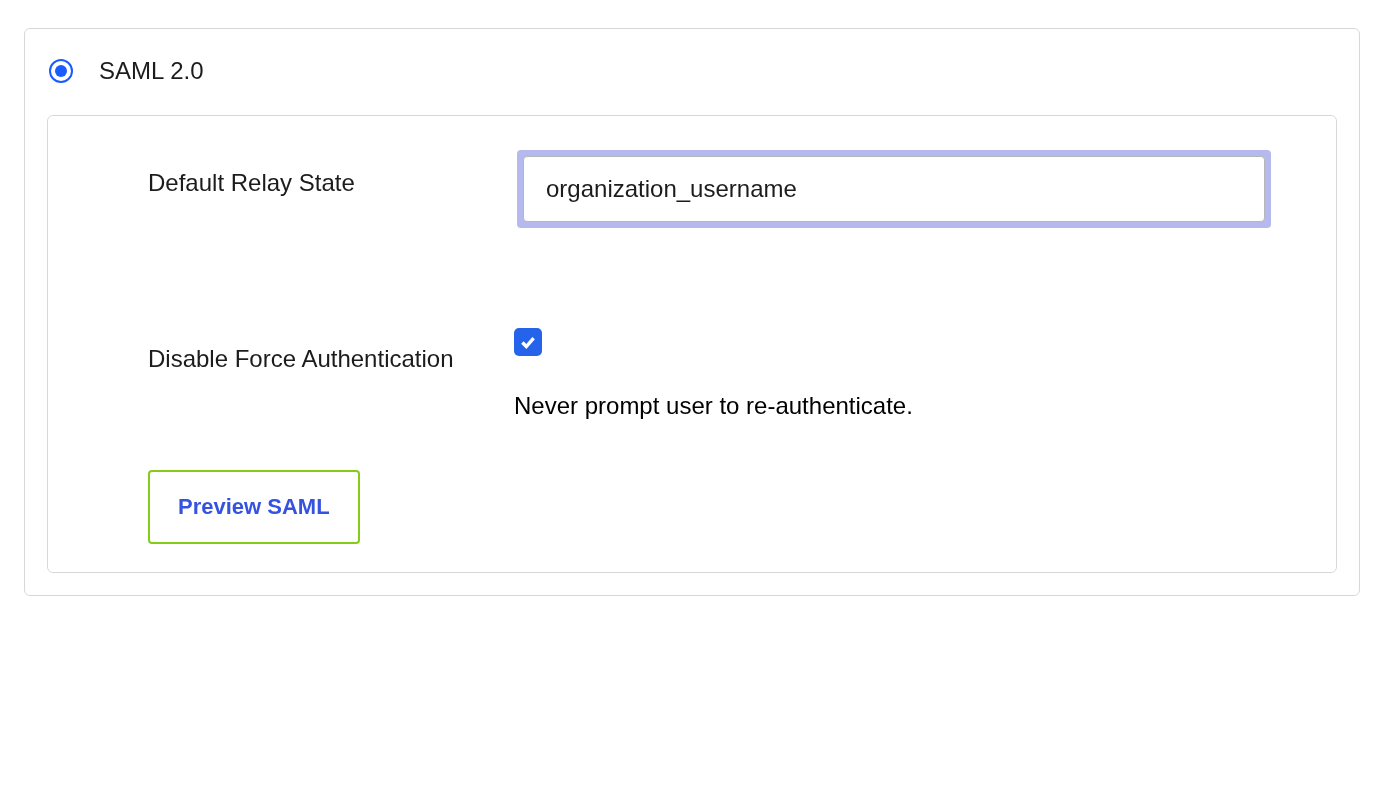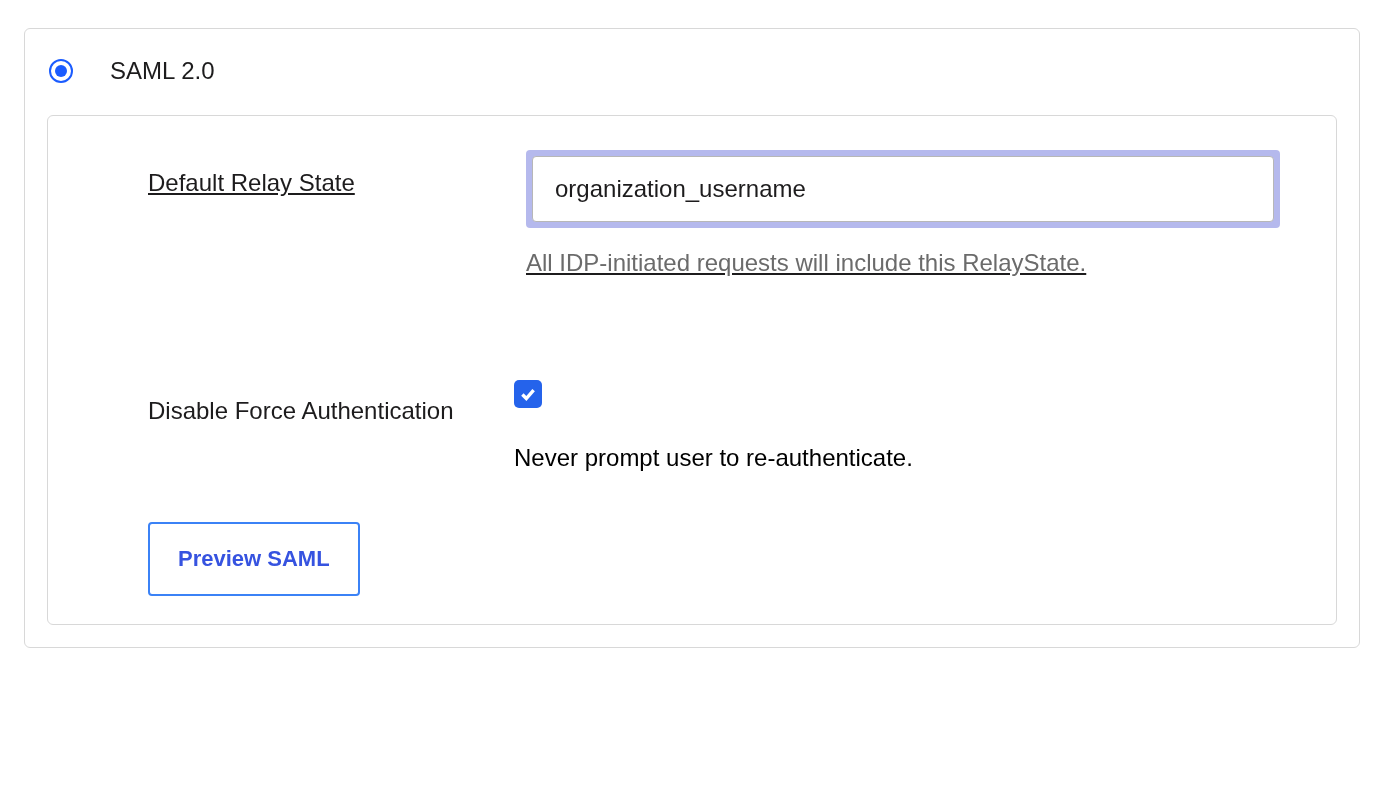--- a/index.html
+++ b/index.html
@@ -11,21 +11,21 @@
     .outer-card {
       margin: 28px 24px;
       border: 1px solid #d8d8d8;
       border-radius: 6px;
       padding: 28px 22px 22px 22px;
       width: 1336px;
     }
     .radio-row {
       display: flex;
       align-items: center;
-      gap: 37px;
+      gap: 26px;
       margin-bottom: 30px;
       padding-left: 2px;
     }
     .radio {
       width: 24px;
       height: 24px;
       border-radius: 50%;
       border: 2px solid #1b5cff;
       display: flex;
       align-items: center;
@@ -44,22 +44,21 @@
       color: #1d1c1d;
     }
     .inner-card {
       border: 1px solid #d8d8d8;
       border-radius: 6px;
       padding: 34px 30px 28px 100px;
     }
     .form-row {
       display: flex;
       align-items: flex-start;
-      gap: 12px;
-      text-decoration: underline;
+      gap: 3px;
     }
     .form-label-col {
       width: 366px;
       flex-shrink: 0;
       padding-top: 14px;
     }
     .form-label {
       font-size: 24px;
       font-weight: 400;
       color: #1d1c1d;
@@ -150,21 +149,21 @@
       stroke-width: 3;
       fill: none;
     }
     .disable-help {
       font-size: 24px;
       color: #000000;
       margin-top: 36px;
     }
     .preview-btn {
       margin-top: 50px;
-      border: 2px solid #3b82f6;
+      border: 2px solid #84cc16;
       color: #3653e0;
       background: #fff;
       font-size: 22px;
       font-weight: 600;
       padding: 22px 28px;
       border-radius: 4px;
       cursor: pointer;
       font-family: inherit;
     }
   </style>
@@ -183,21 +182,20 @@
   <div class="inner-card">
 
     <div class="form-row">
       <div class="form-label-col">
         <div class="form-label">Default Relay State</div>
       </div>
       <div class="form-input-col">
         <span class="input-highlight-wrap">
           <input type="text" class="text-input" value="organization_username" style="">
         </span>
-        <div class="helper-text">All IDP-initiated requests will include this RelayState.</div>
       </div>
     </div>
 
 
     <div class="disable-row">
       <div class="form-label-col">
         <div class="form-label">Disable Force Authentication</div>
       </div>
       <div class="form-input-col">
         <div class="checkbox">

